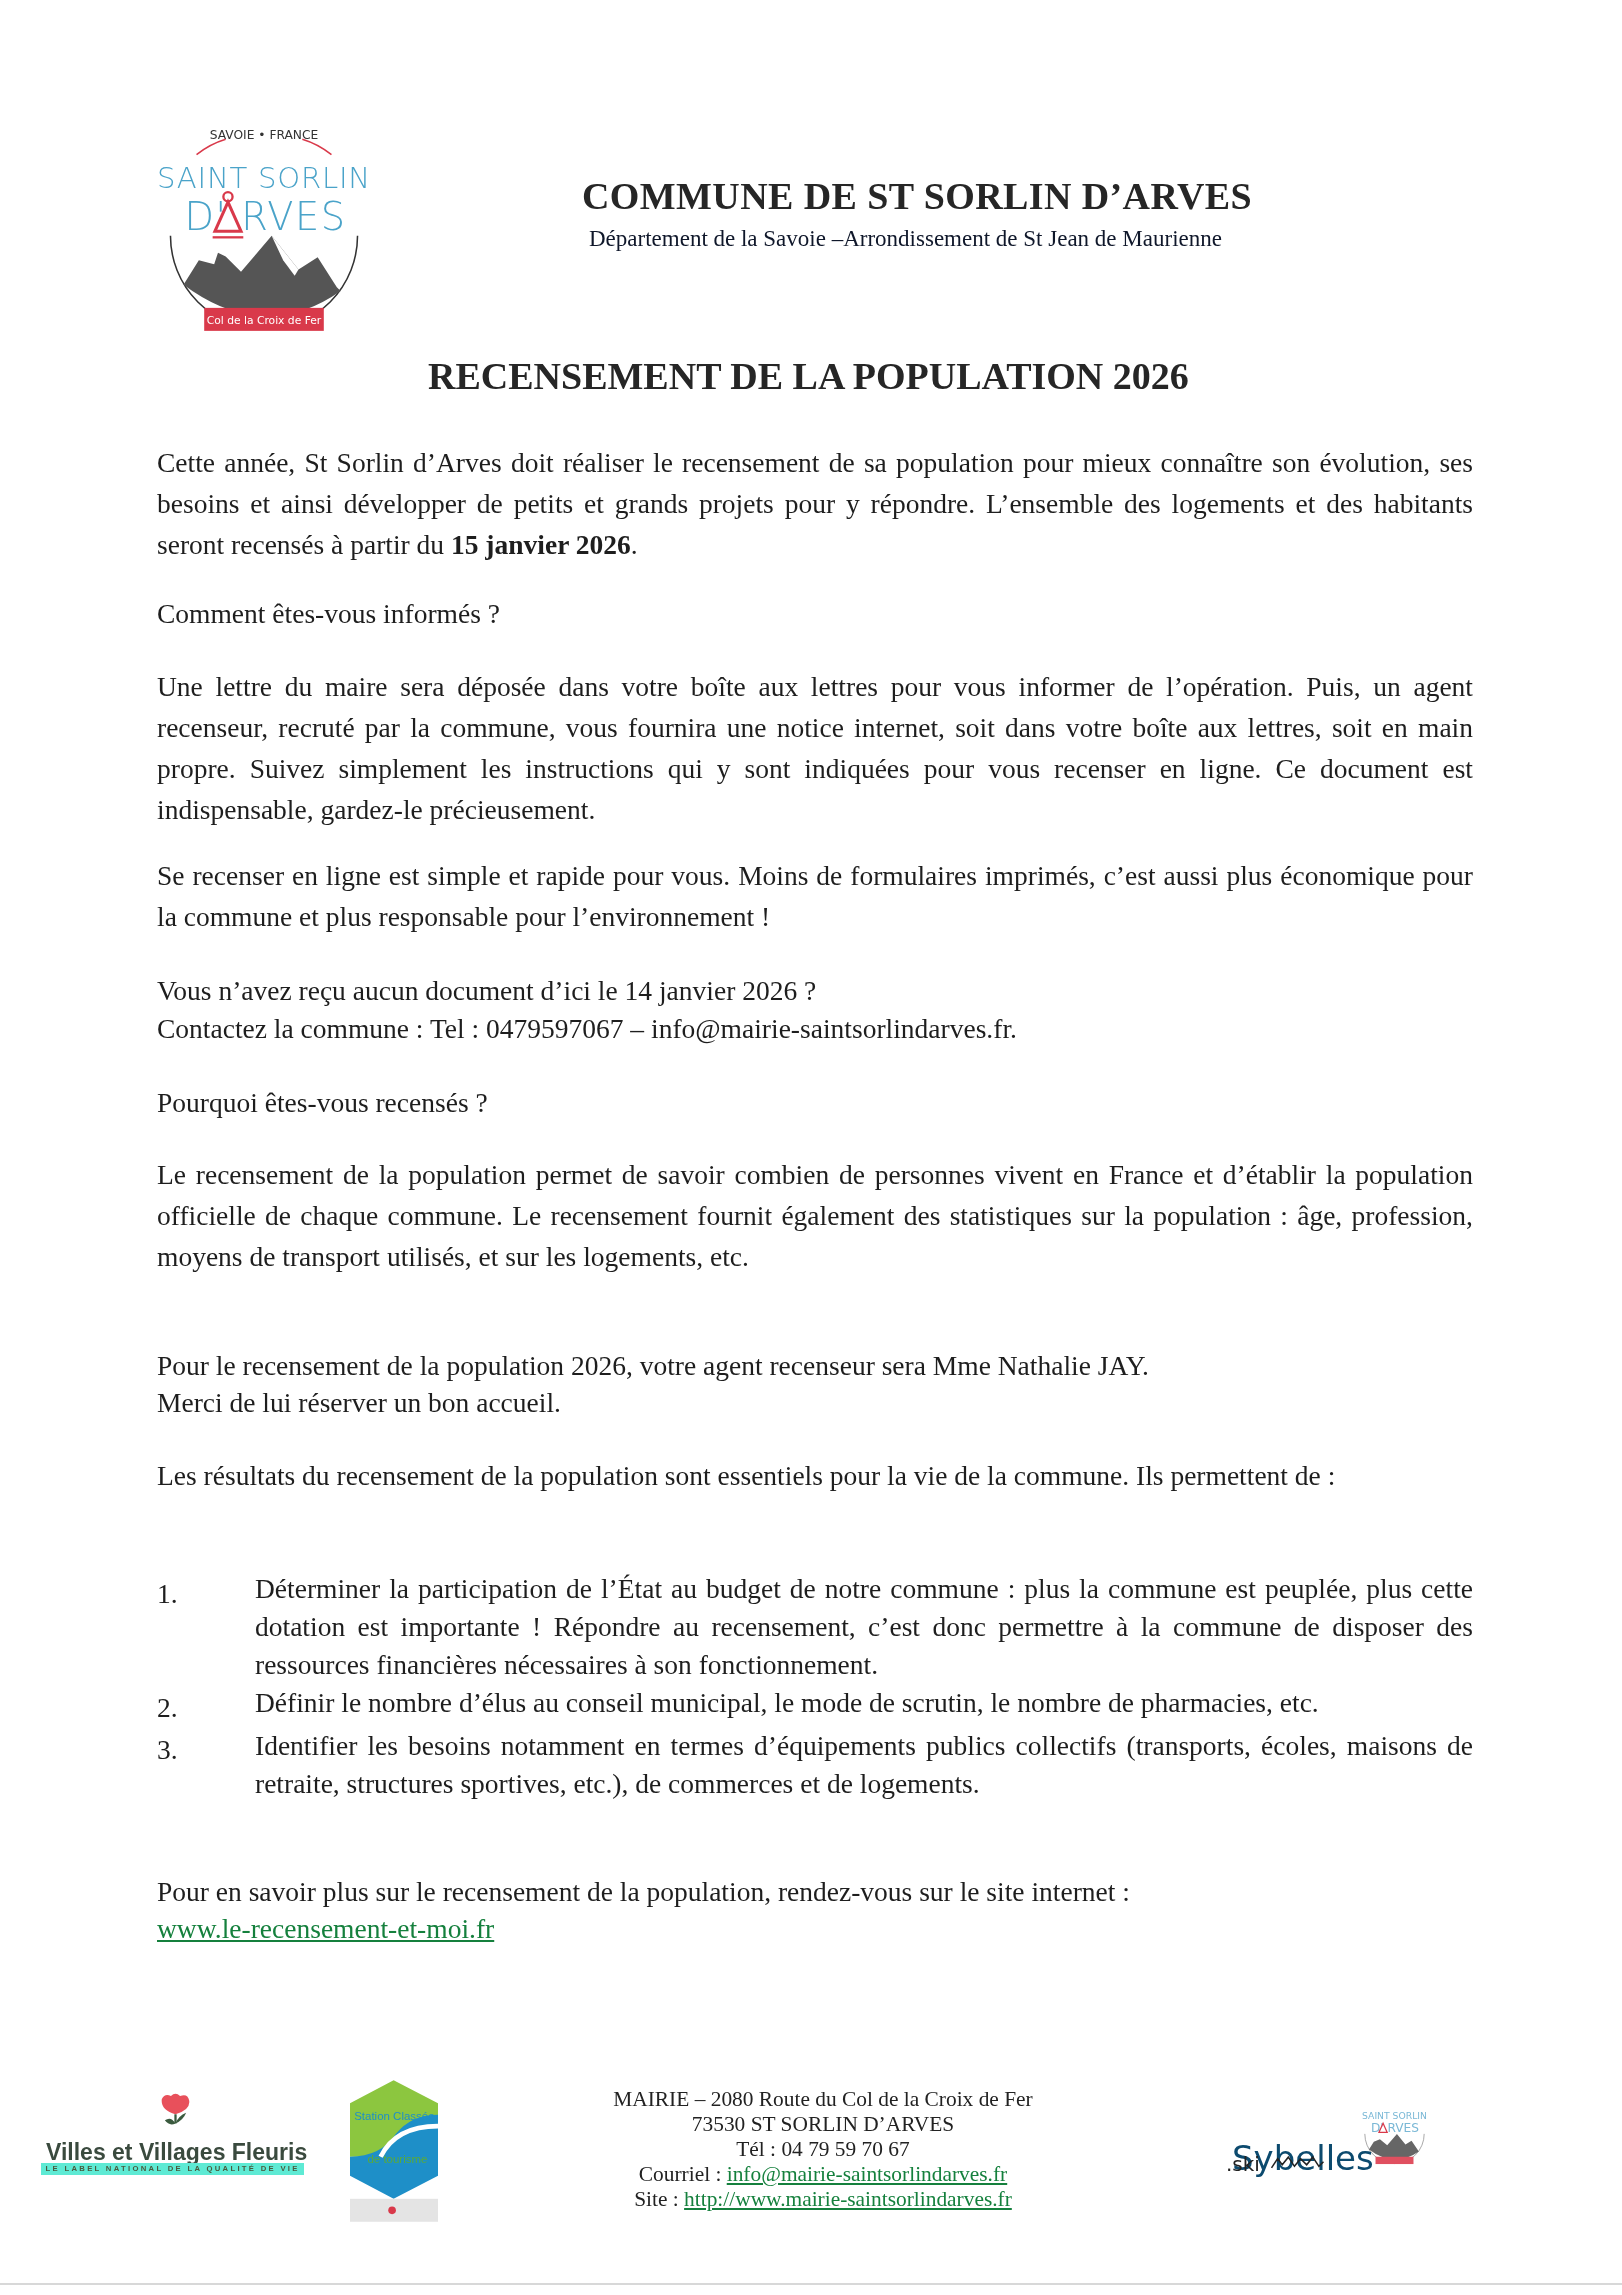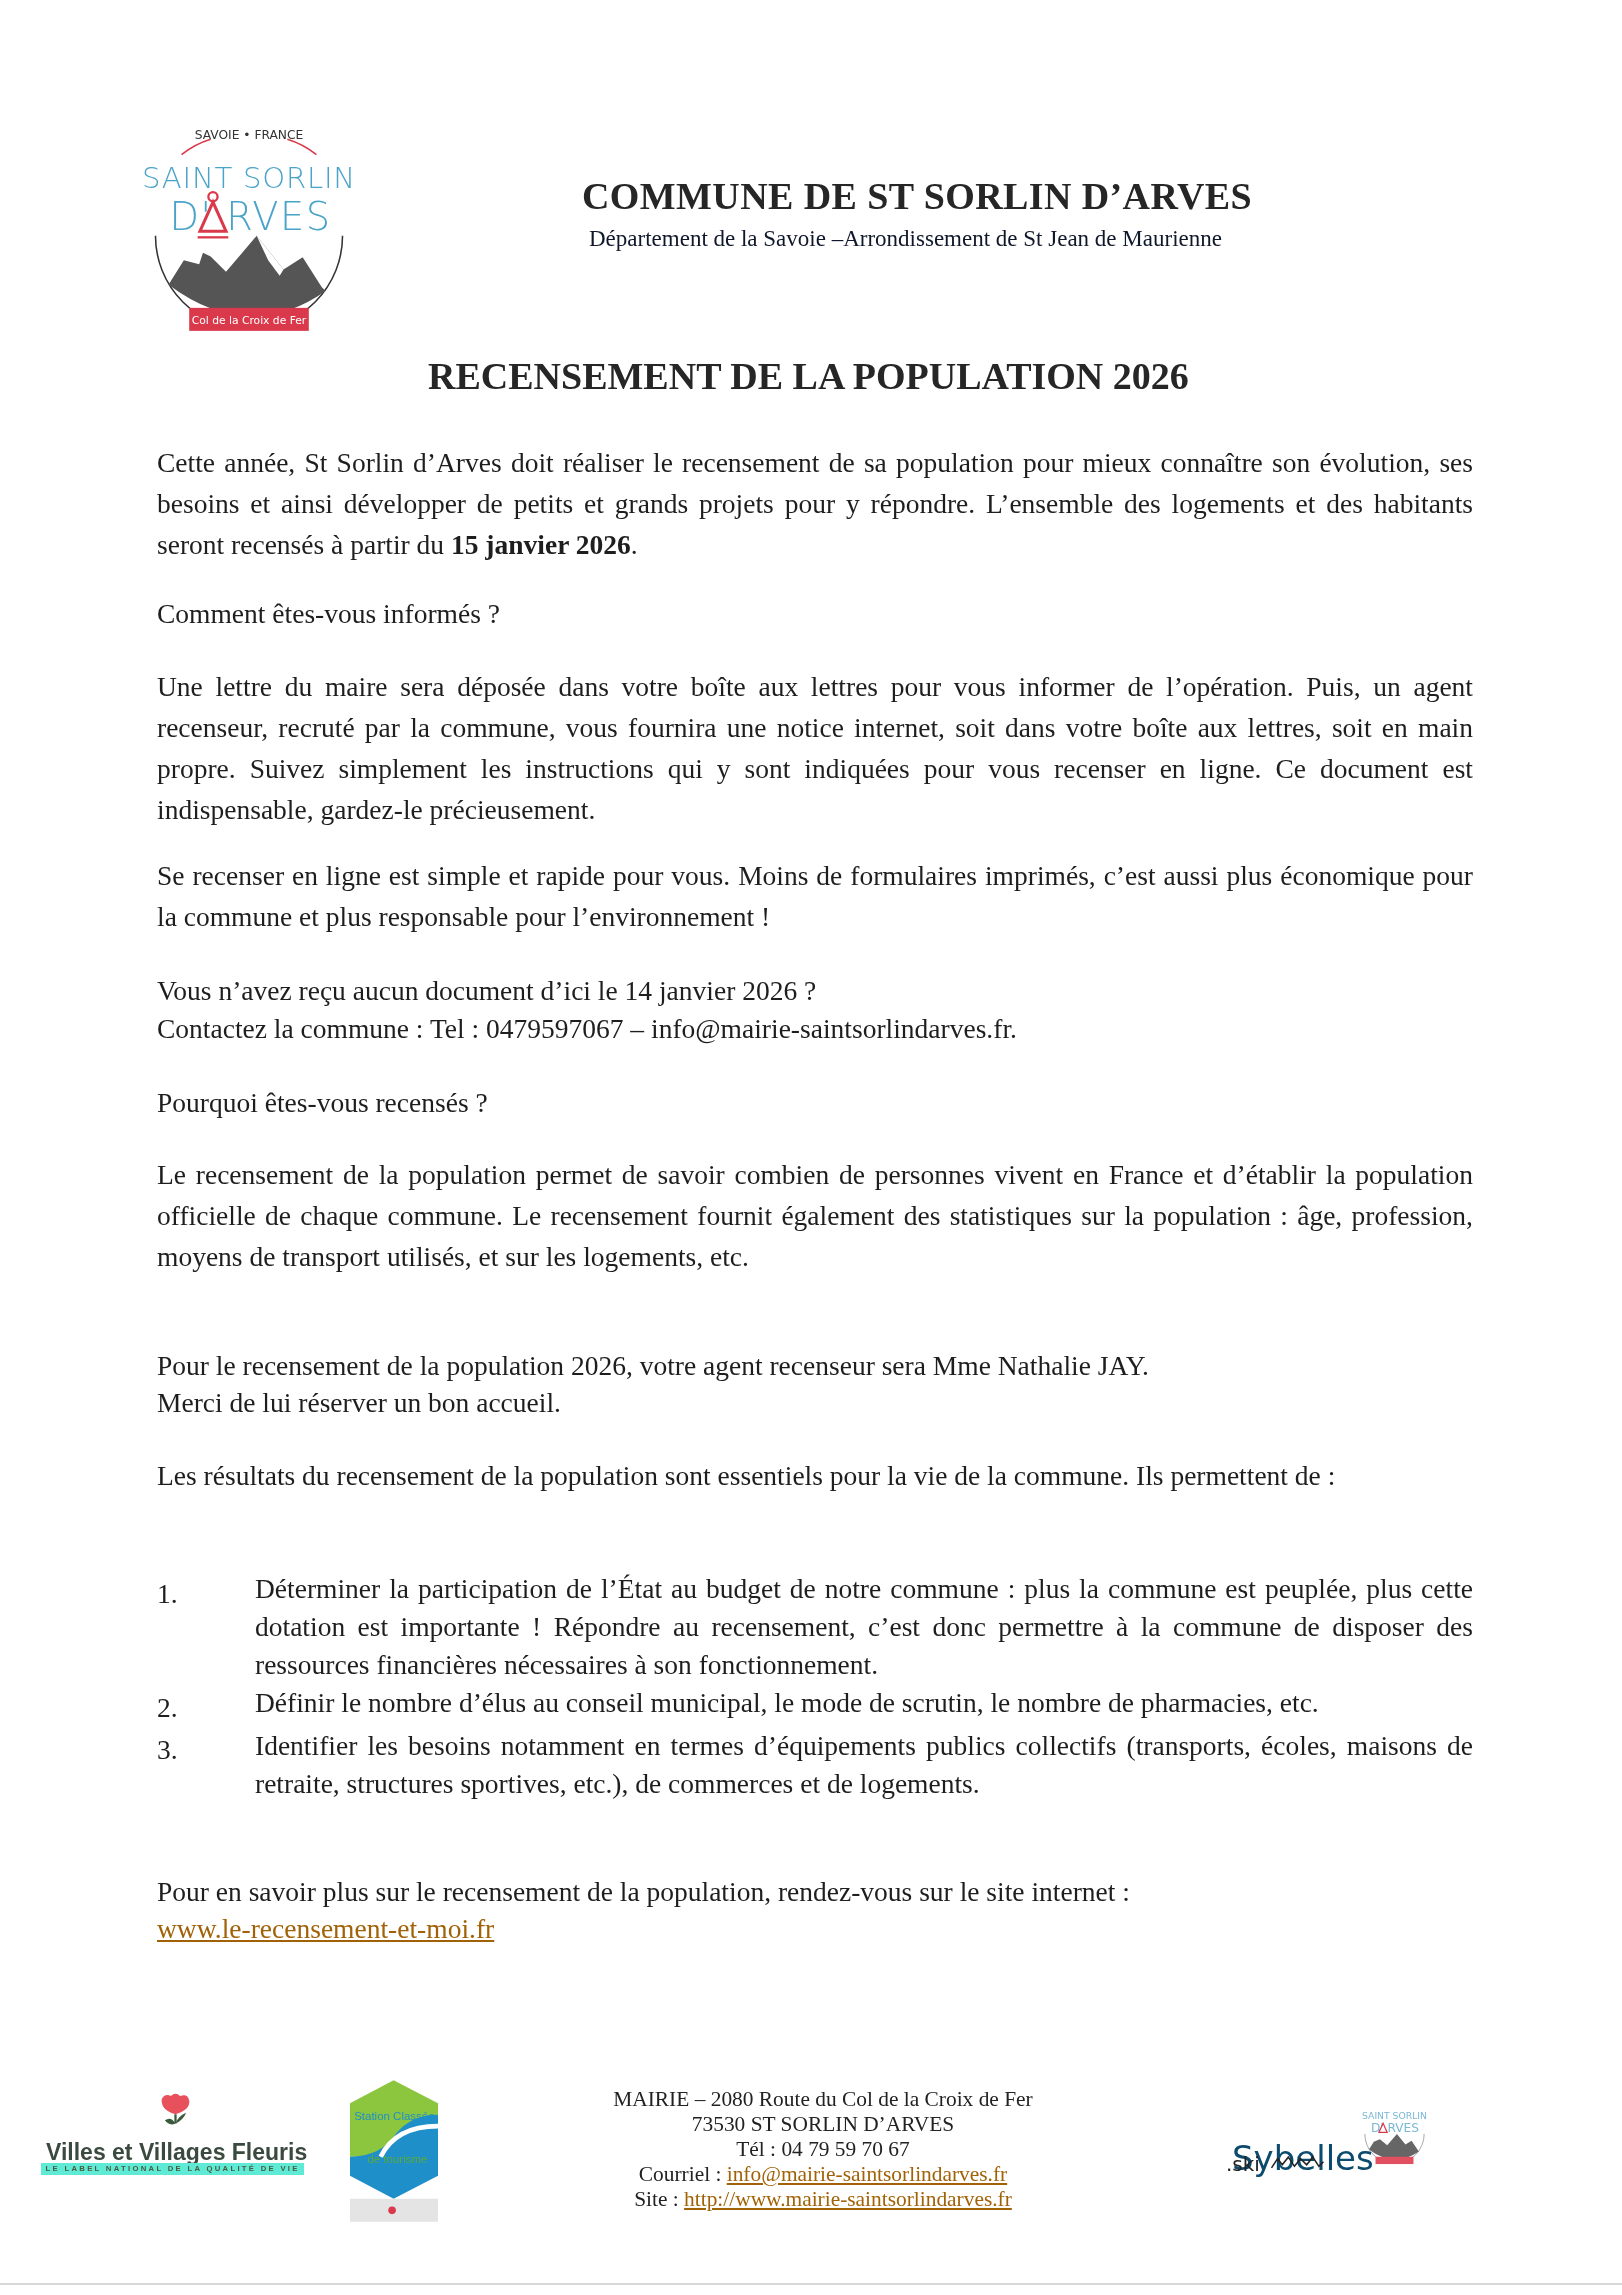--- a/index.html
+++ b/index.html
@@ -1,39 +1,39 @@
 <!DOCTYPE html>
 <html style="font-size:12.2px"><head>
 <meta charset="utf-8">
 <style>
   html, body { margin: 0; padding: 0; background: #ffffff; }
   body { width: 1623px; height: 2295px; position: relative; overflow: hidden;
          font-family: "Liberation Serif", "DejaVu Serif", serif; color: #1e1e1e; }
   .abs { position: absolute; }
 
   
-  .logo-main { left: 134px; top: 107px; width: 230px; height: 230px; }
+  .logo-main { left: 149px; top: 107px; width: 230px; height: 230px; }
   .logo-main svg { width: 100%; height: 100%; }
 
   .commune-title { left: 582px; top: 174px; font-weight: bold; font-size: 38px; letter-spacing: 0.4px; color: #262626; }
   .commune-sub { left: 589px; top: 226px; font-size: 23px; color: #0f172a; }
 
   .doc-title { left: 428px; top: 354px; font-weight: bold; font-size: 38px; color: #262626; }
 
   .body-text { left: 157px; width: 1316px; font-size: 27.5px; line-height: 41px; color: #1e1e1e; }
   .justify { text-align: justify; text-align-last: left; }
   .body-text b { font-weight: bold; }
 
   .list { left: 157px; width: 1316px; font-size: 27.5px; line-height: 38px; }
   .list-item { display: flex; }
   .list-num { width: 98px; flex: 0 0 98px; padding-top: 4.6px; }
   .list-text { flex: 1; text-align: justify; text-align-last: left; }
   .list-item + .list-item { margin-top: 0; }
 
-  .link { color: #a16207; text-decoration: underline; margin-top: 48px; }
+  .link { color: #15803d; text-decoration: underline; margin-top: 48px; }
   .vvf-flower { left: 157px; top: 2093px; width: 37px; height: 38px; }
   .vvf-name { left: 46px; top: 2139px; font-family: "Liberation Sans", "DejaVu Sans", sans-serif; font-weight: bold; font-size: 23px; color: #3a4a3e; white-space: nowrap; }
   .vvf-label { left: 41px; top: 2163px; height: 12.2px; padding: 0 4.6px; background: #5eead4; font-family: "Liberation Sans", "DejaVu Sans", sans-serif; font-weight: bold; font-size: 7.7px; letter-spacing: 2.3px; color: #4a5a3e; line-height: 12.2px; white-space: nowrap; }
 
   .station { left: 350px; top: 2080px; width: 88px; height: 142px; }
   .station svg { width: 100%; height: 100%; }
 
   .mairie { left: 536px; top: 2087px; width: 574px; text-align: center; font-size: 21.4px; line-height: 25px; color: #222; }
 
   .sybelles { left: 1232px; top: 2113px; font-family: "DejaVu Sans", sans-serif; font-size: 34px; color: #0c4a6e; line-height: 34px; margin-top: 28px; }

